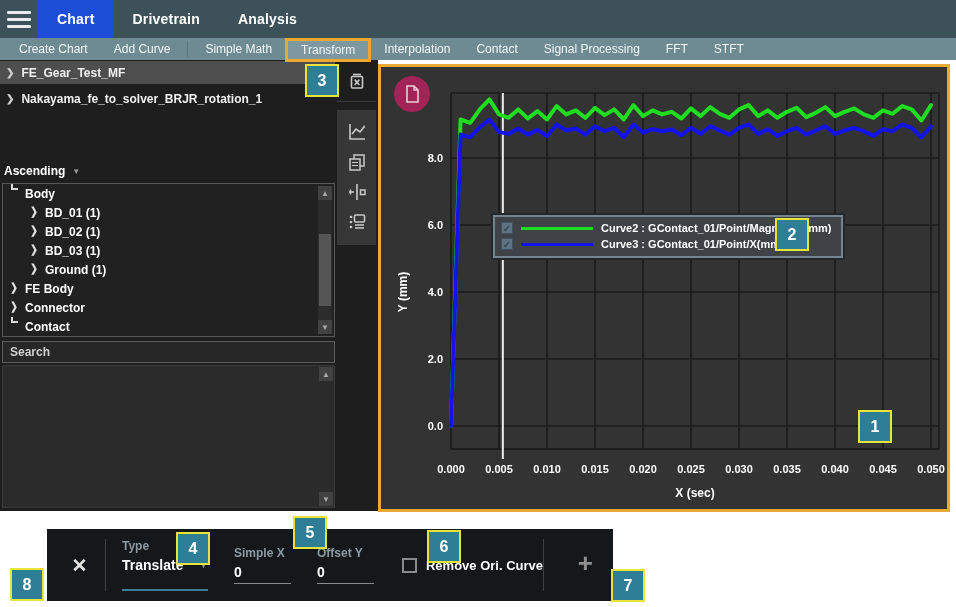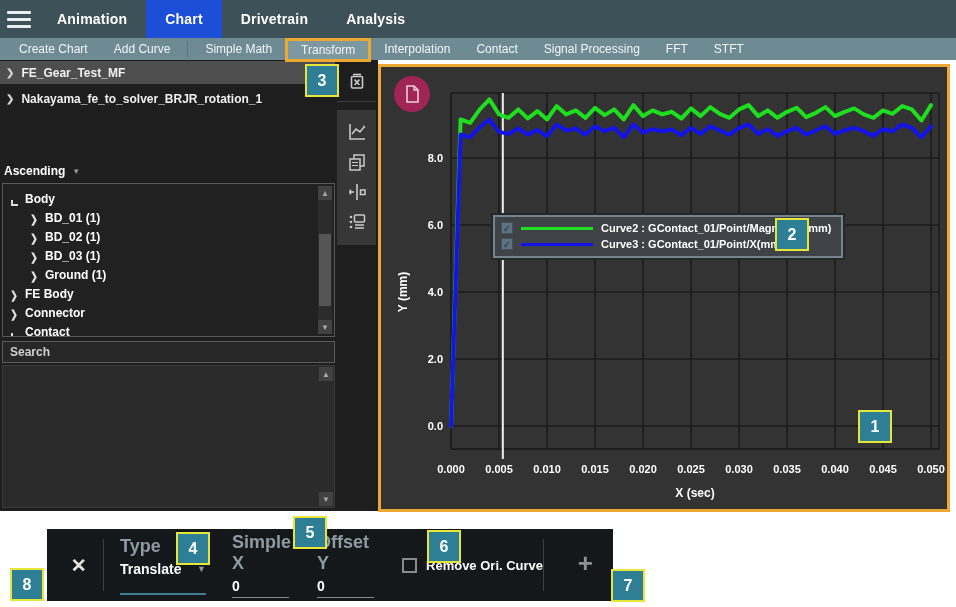--- a/index.html
+++ b/index.html
@@ -23,21 +23,21 @@
   .mainrow{position:absolute;left:0;top:60px;width:378px;height:451px;background:#1e1e1e;}
 
   
   .plot-list{position:absolute;left:0;top:1px;width:335px;}
   .plist-row{height:23px;display:flex;align-items:center;color:#f0f0f0;font-size:12px;font-weight:bold;padding-left:6px;gap:7px;cursor:pointer;margin-bottom:3px;}
   .plist-row.sel{background:#4e4e4e;}
   .plist-row .caret{font-size:10px;color:#cfcfcf;}
   .sort-row{position:absolute;left:4px;top:104px;display:flex;align-items:center;gap:7px;color:#fff;font-size:12px;font-weight:bold;cursor:pointer;}
   .sort-row .dcaret{font-size:8px;color:#9a9a9a;}
   .tree-panel{position:absolute;left:2px;top:123px;width:333px;height:154px;border:1px solid #585858;background:#212121;overflow:hidden;}
-  .tree-row{height:19px;display:flex;align-items:flex-end;color:#fff;font-size:12px;font-weight:bold;gap:6px;white-space:nowrap;}
+  .tree-row{height:19px;display:flex;align-items:flex-start;color:#fff;font-size:12px;font-weight:bold;gap:6px;white-space:nowrap;}
   .tw-glyph{width:10px;display:inline-flex;justify-content:center;}
   .g-col{font-size:10px;color:#e0e0e0;transform:scale(.9,1.1);}
   .g-exp{width:7px;height:6px;border-left:2px solid #dcdcdc;border-bottom:2px solid #dcdcdc;margin-top:-3px;}
   .tree-scroll{position:absolute;right:2px;top:2px;width:14px;height:148px;background:#2c2c2c;}
   .scroll-btn{width:14px;height:14px;background:#424242;color:#a8a8a8;font-size:8px;display:flex;align-items:center;justify-content:center;cursor:pointer;}
   .scroll-btn.bot{position:absolute;bottom:0;}
   .scroll-thumb{position:absolute;left:1px;top:48px;width:12px;height:72px;background:#555;}
   .search-box{position:absolute;left:2px;top:281px;width:333px;height:22px;background:#272727;border:1px solid #5c5c5c;color:#cfcfcf;font-size:12px;font-weight:bold;padding:0 7px;outline:none;}
   .search-box::placeholder{color:#cfcfcf;opacity:1;}
   .results-panel{position:absolute;left:2px;top:305px;width:333px;height:143px;background:#2b2b2b;border:1px solid #3a3a3a;}
@@ -62,21 +62,21 @@
   .legend-row{display:flex;align-items:center;gap:8px;height:16px;}
   .legend-cb{width:12px;height:12px;background:#5d7484;border:1px solid #41525e;color:#37474f;font-size:10px;line-height:11px;text-align:center;font-weight:bold;cursor:pointer;}
   .legend-line{width:72px;height:3px;}
   .legend-label{color:#fff;font-size:11px;font-weight:bold;white-space:nowrap;}
 
   
   .xform{position:absolute;left:47px;top:529px;width:566px;height:72px;background:#14181a;display:flex;align-items:center;}
   .xf-close{width:26px;margin-left:22px;color:#e3e3e3;font-size:19px;font-weight:bold;text-align:center;cursor:pointer;}
   .xf-div{width:1px;height:52px;background:#3b4144;margin:0 16px 0 15px;}
   .xf-group{display:flex;flex-direction:column;justify-content:center;gap:2px;}
-  .xf-label{color:#8d9aa2;font-size:18px;font-weight:bold;}
+  .xf-label{color:#8d9aa2;font-size:12px;font-weight:bold;}
   .xf-value{color:#fff;font-size:14px;font-weight:bold;display:flex;align-items:center;gap:14px;}
   .xf-type{width:86px;border-bottom:2px solid #3f7f93;padding-bottom:16px;margin-top:2px;}
   .xf-type .dd{font-size:9px;color:#8d9aa2;margin-left:auto;cursor:pointer;}
   .xf-field{width:57px;border-bottom:1px solid #8a8a8a;padding-bottom:3px;margin-top:2px;}
   .xf-check{display:flex;align-items:center;gap:9px;margin-left:28px;cursor:pointer;}
   .xf-cb{width:15px;height:15px;border:2px solid #8a8a8a;background:transparent;}
   .xf-chklabel{color:#fff;font-size:13px;font-weight:bold;white-space:nowrap;}
   .xf-plus{color:#8f8f8f;font-size:26px;font-weight:bold;margin:0 20px 4px 18px;cursor:pointer;}
   .xf-gap{margin-right:26px;}
 
@@ -88,21 +88,20 @@
 
 <div class="app">
 
   <header class="topbar">
     <div class="hamburger">
         <span></span>
         <span></span>
         <span></span>
       </div>
     <nav id="tabs" style="display:flex;">
-        <div class="tab">Animation</div>
         <div class="tab active">Chart</div>
         <div class="tab">Drivetrain</div>
         <div class="tab">Analysis</div>
       </nav>
   </header>
 
   <div class="ribbon" id="ribbon">
       <div class="ribbon-item">Create Chart</div>
       <div class="ribbon-item">Add Curve</div>
       <div class="ribbon-divider"></div>

